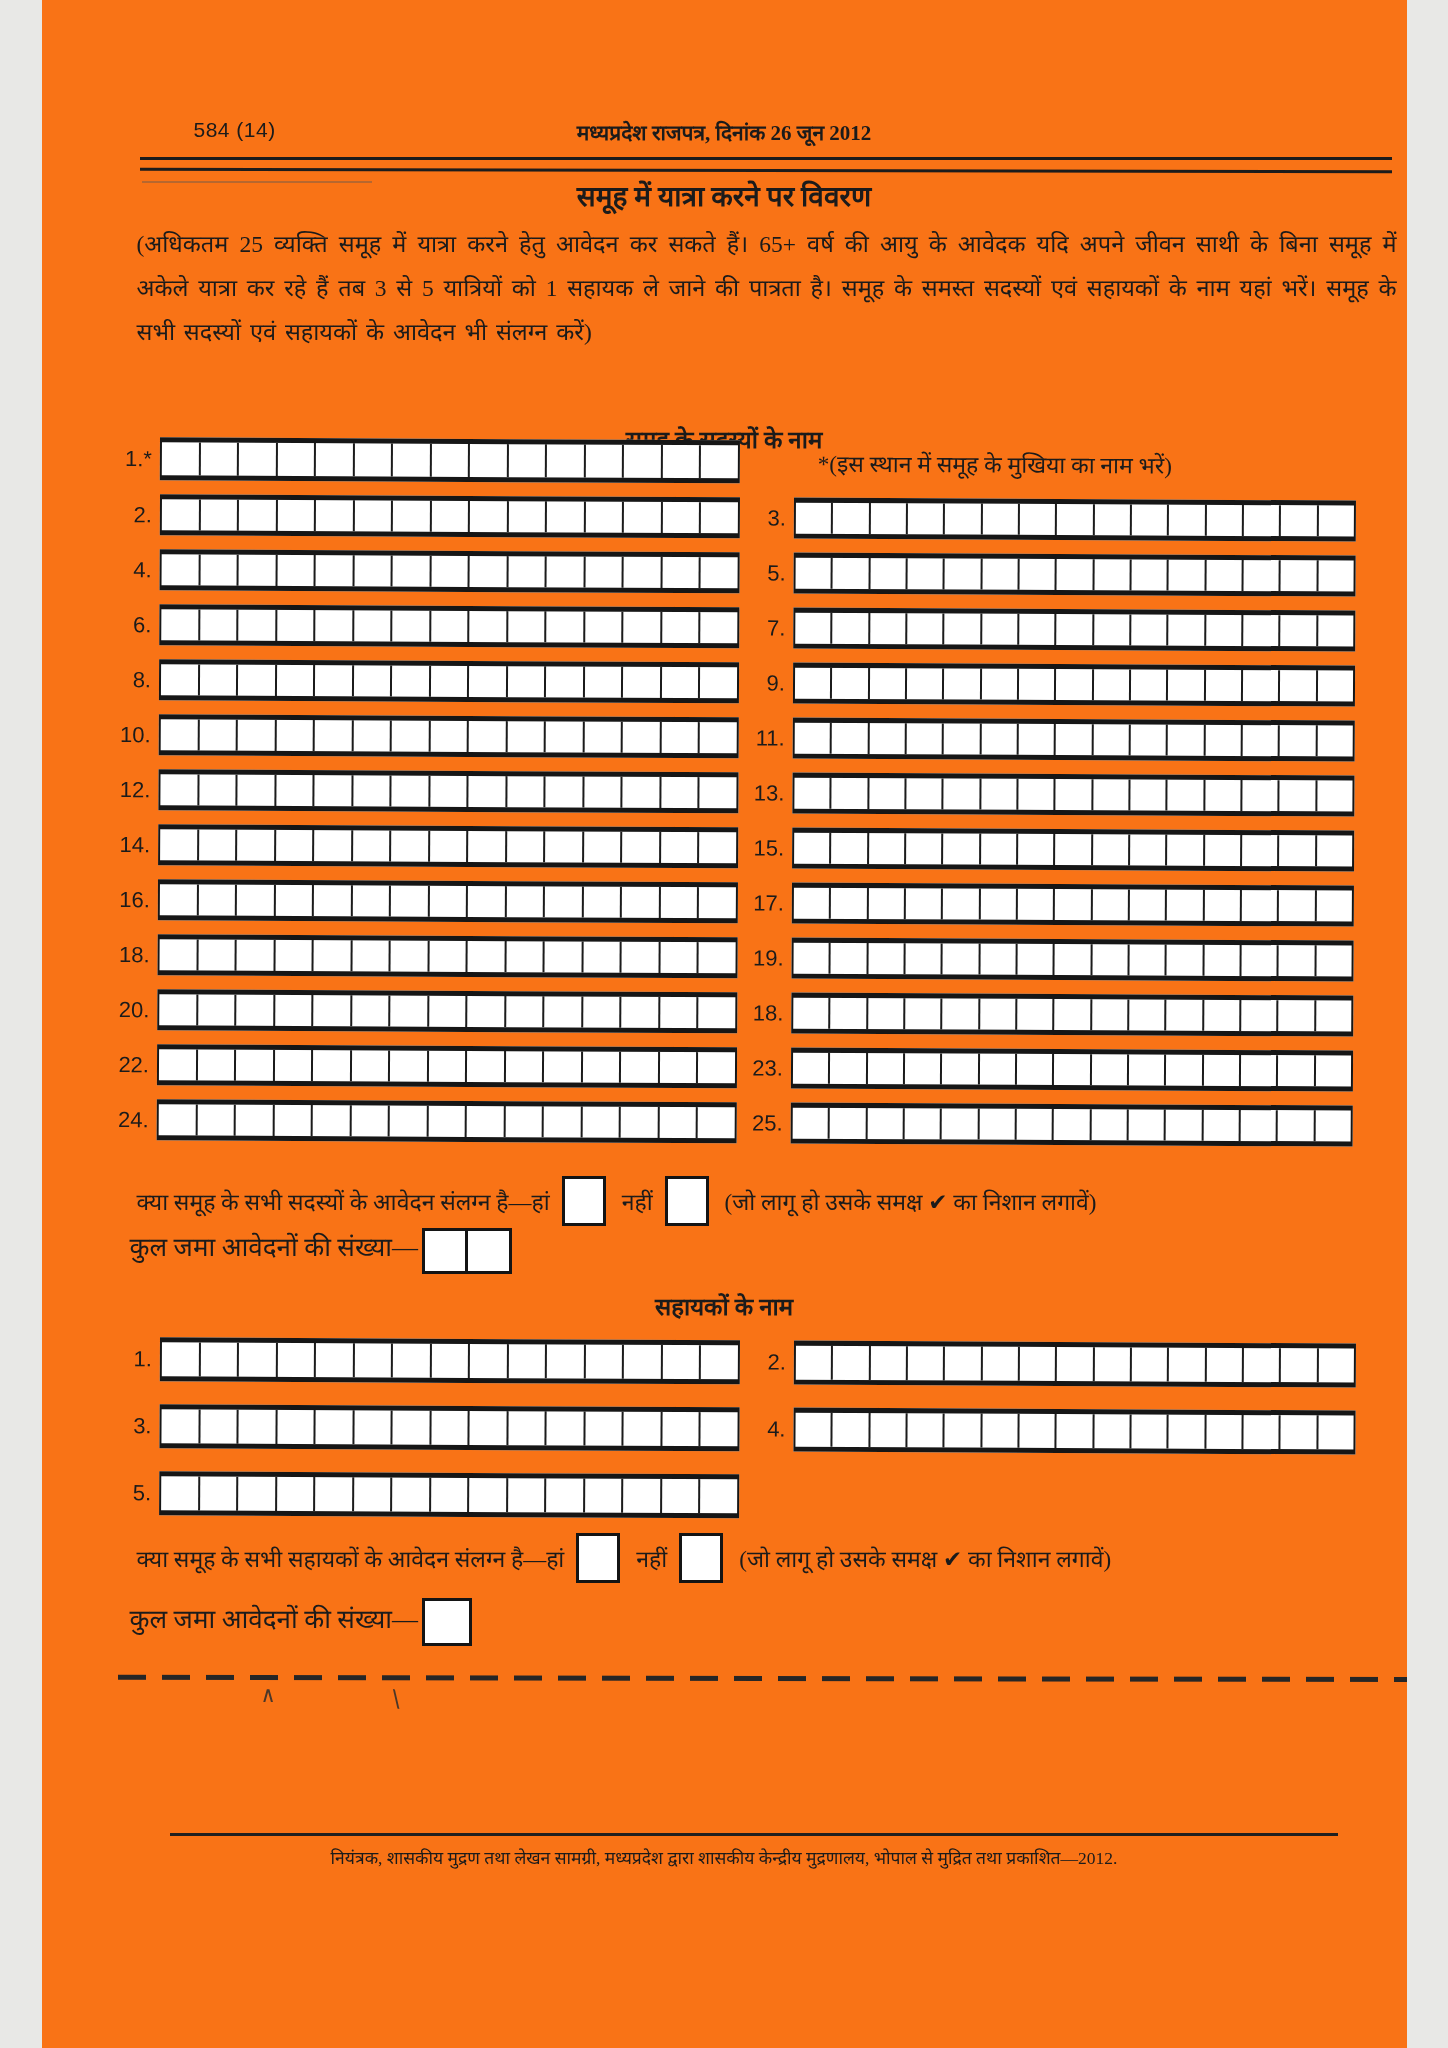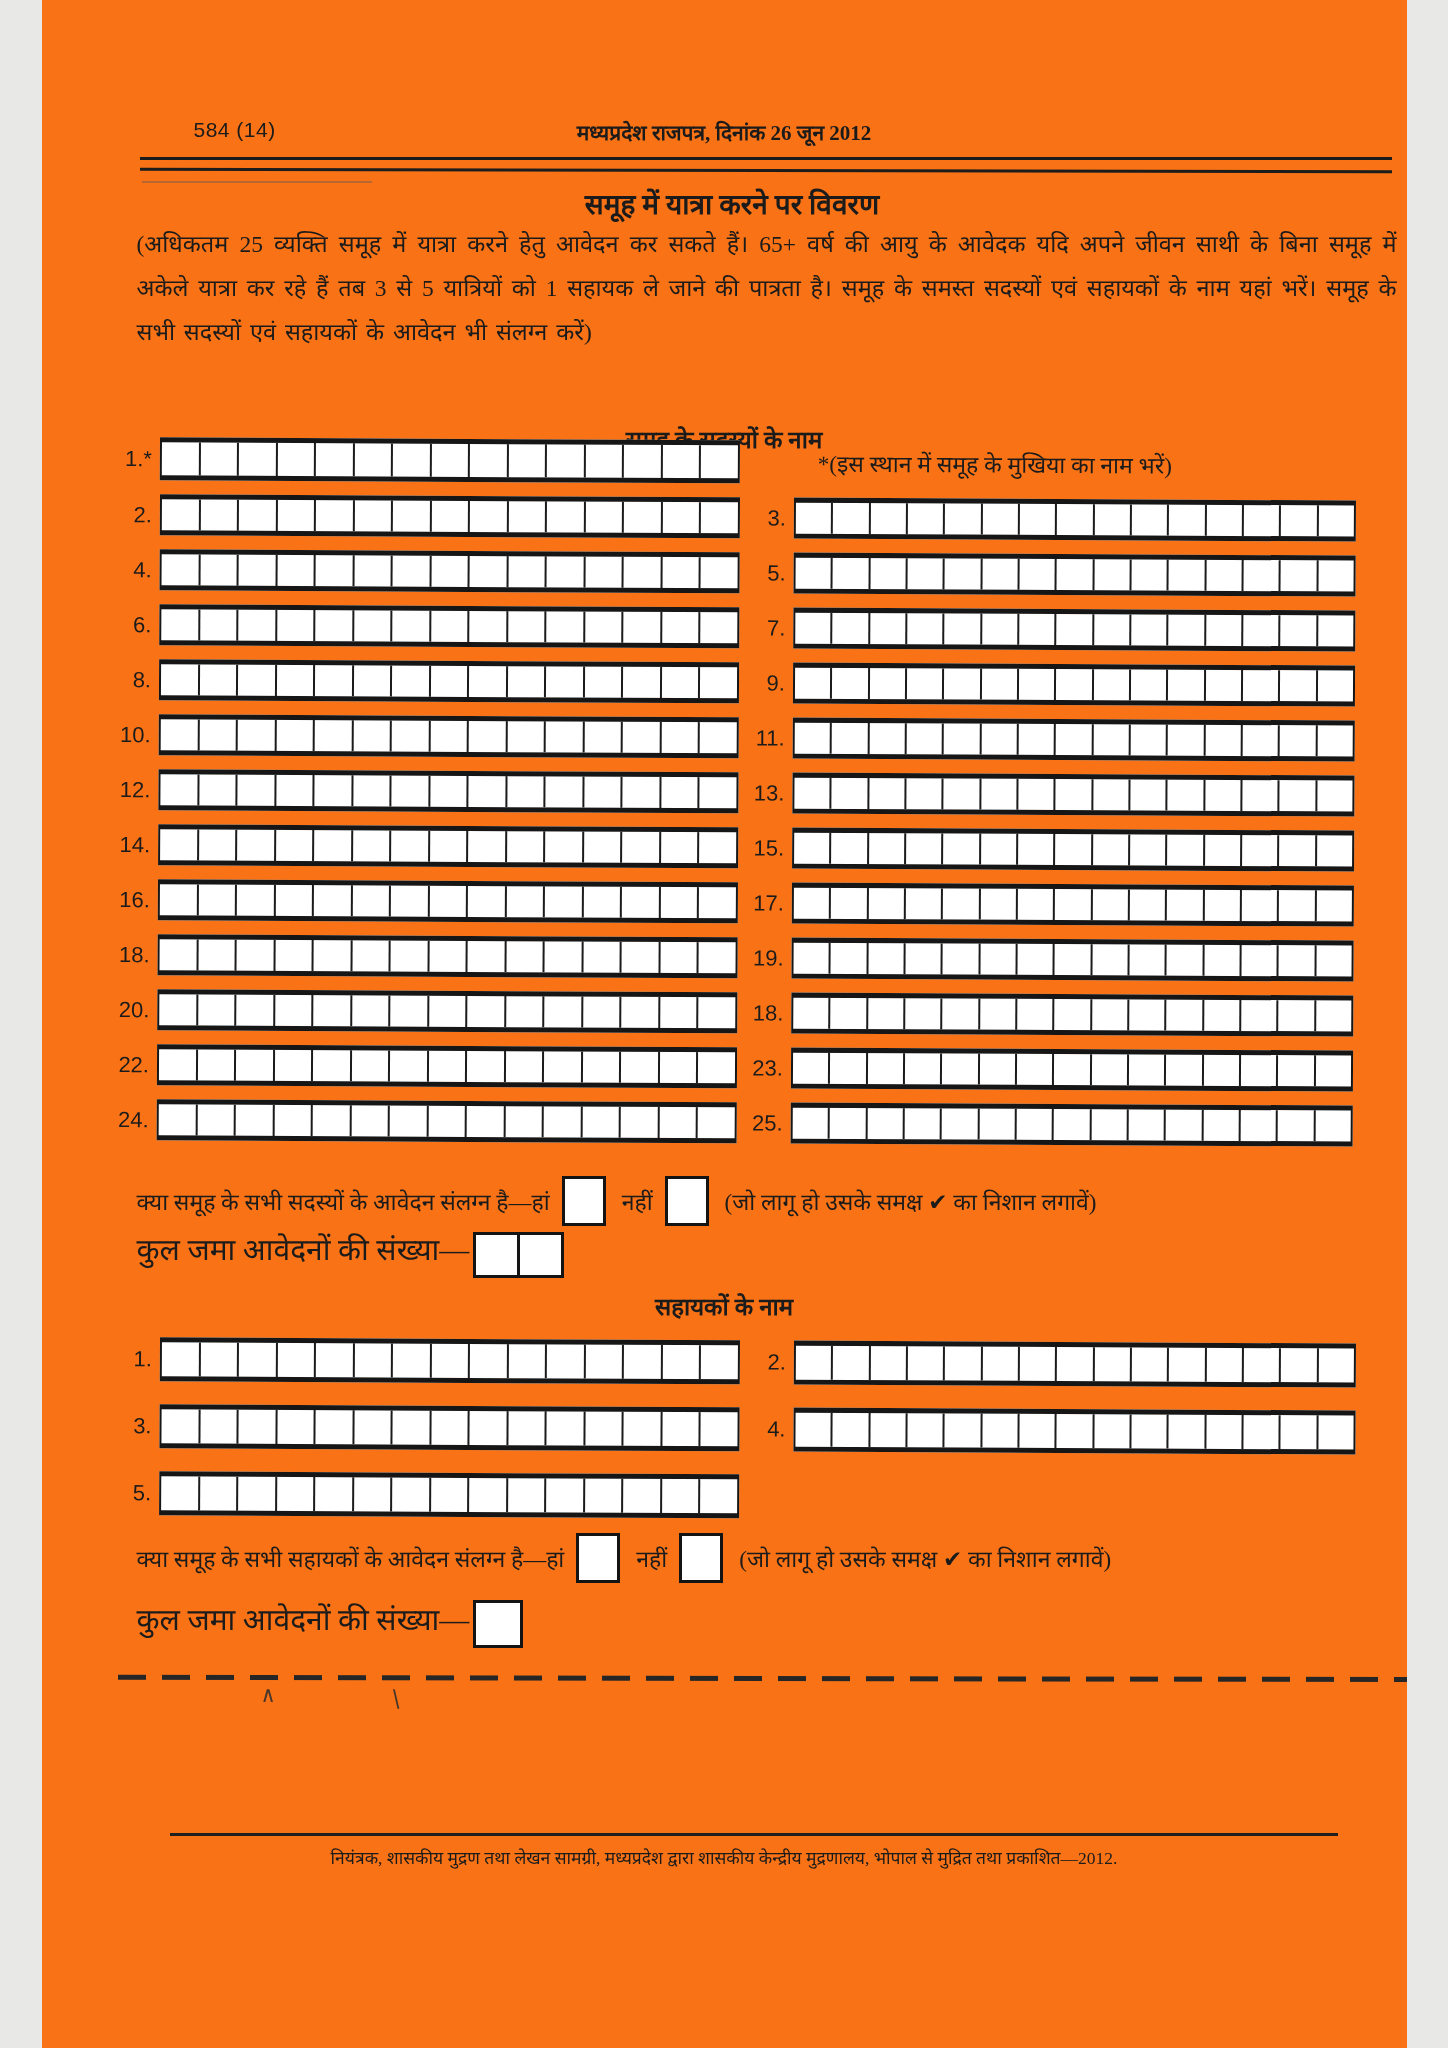--- a/index.html
+++ b/index.html
@@ -13,21 +13,21 @@
   .hdr{position:absolute; top:118px; left:0; width:100%; height:30px;}
   .pgnum{position:absolute; left:152px; top:0; font-size:21px; letter-spacing:.5px;
          font-family:"Liberation Sans","DejaVu Sans",sans-serif;}
   .hdr-center{width:100%; text-align:center; font-size:21px; font-weight:600;}
   .rule{position:absolute; left:98px; width:1252px; height:3px; background:#1c1c1c;}
   .rule1{top:157px;}
   .rule2{top:169px; transform:rotate(.12deg);}
   .rule3{position:absolute; left:100px; top:181px; width:230px; height:2px; background:#555; opacity:.4;}
   
   .title{position:absolute; top:176px; left:0; width:100%; text-align:center;
-         font-size:28px; font-weight:700; margin:8px;}
+         font-size:28px; font-weight:700; margin:0;}
   .intro{position:absolute; top:222px; left:95px; width:1260px; margin:0;
          font-size:23.5px; line-height:44px; text-align:justify; word-spacing:3px;}
   .sec-h{position:absolute; left:0; width:100%; text-align:center;
          font-size:24px; font-weight:700; margin:0;}
   #members-heading{top:376px;margin-top:46px;}
   #helpers-heading{top:1289px;}
   
   .leader-row{position:absolute; top:437px; left:60px; display:flex; align-items:center;
               transform:rotate(.3deg); transform-origin:left top;}
   .rowzone{position:absolute; left:60px; transform:rotate(.3deg); transform-origin:left top;}
@@ -46,21 +46,21 @@
   .leader-row .grid{height:43px;}
   .cell{flex:1; border-right:2px solid #1b1b1b;}
   .cell:last-child{border-right:none;}
   .leader-note{font-size:23px; margin-left:78px; white-space:nowrap;}
   
   .qline{position:absolute; left:95px; width:1300px; font-size:23px; white-space:nowrap;}
   #members-q{top:1176px;}
   #helpers-q{top:1533px;}
   .sq{display:inline-block; width:38px; height:44px; border:3px solid #141414;
       background:#fff; vertical-align:-16px; margin:0 16px 0 12px;}
-  .countline{position:absolute; left:95px; font-size:30px; white-space:nowrap;}
+  .countline{position:absolute; left:88px; font-size:26px; white-space:nowrap;}
   #members-count-line{top:1228px;}
   #helpers-count-line{top:1598px;}
   .count-box{display:inline-flex; vertical-align:-18px; margin-left:4px;}
   .ccell{width:41px; height:40px; border:3.5px solid #141414; background:#fff; margin-left:-3.5px;}
   .ccell:first-child{margin-left:0;}
   #helpers-count-line .ccell{width:44px; height:42px;}
   
   .cut-h{position:absolute; top:1676px; left:76px; width:1312px; height:5px;
          background:repeating-linear-gradient(90deg,#262626 0 28px,transparent 28px 44px);
          transform:rotate(.1deg);}

